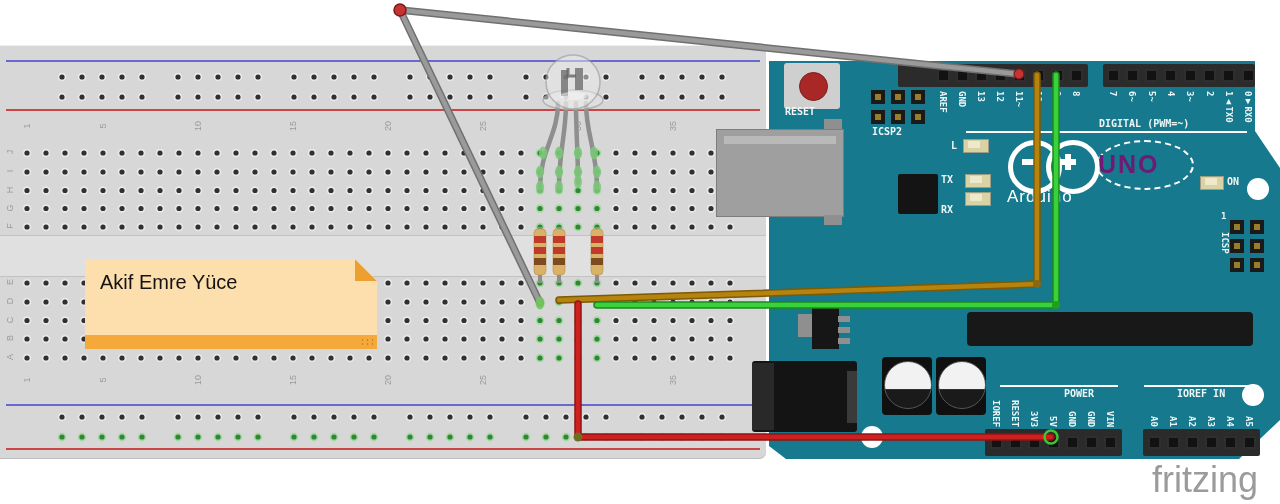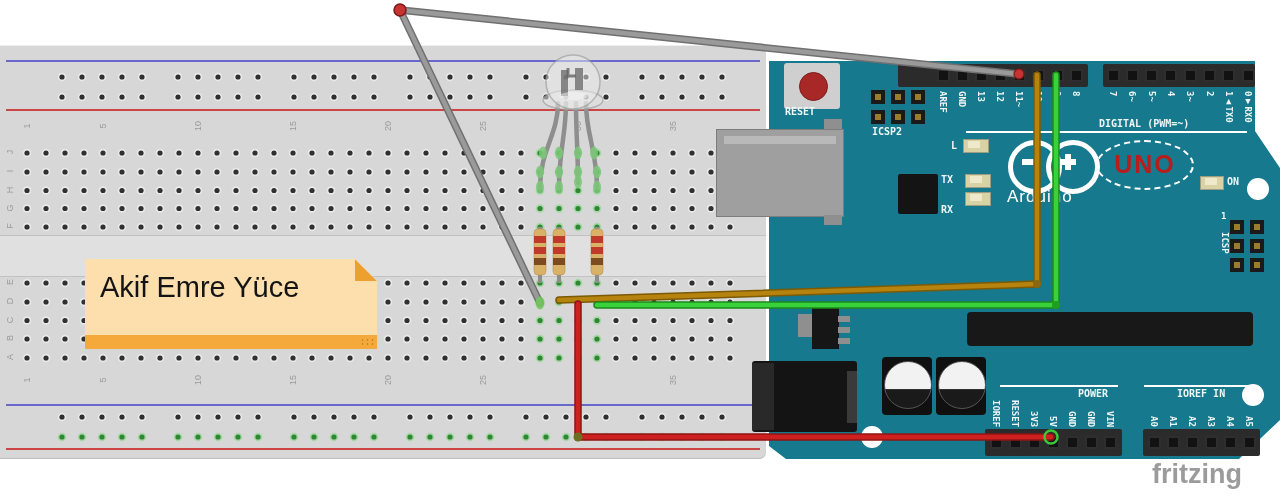--- a/index.html
+++ b/index.html
@@ -22,31 +22,31 @@
   .pinsq{position:absolute;width:13px;height:13px;background:#121212;box-shadow:inset 0 0 0 2px #2e2e2e;}
   .goldpin{position:absolute;width:14px;height:14px;background:#1a1a1a;}
   .goldpin::after{content:"";position:absolute;left:4px;top:4px;width:6px;height:6px;background:#9a7d2a;}
   .strip{position:absolute;background:#2b2b2b;border-radius:2px;}
   .ledrect{position:absolute;background:#d8d2a4;border:1px solid #9d9d84;}
   .ledrect::after{content:"";position:absolute;left:4px;top:1px;width:12px;height:7px;background:#efe9cb;}
   .mhole{position:absolute;width:22px;height:22px;border-radius:50%;background:#fff;}
   .logo-circle{position:absolute;width:44px;height:44px;border:5px solid #fff;border-radius:50%;}
   .whitebar{position:absolute;background:#fff;}
   #uno-oval{position:absolute;left:1096px;top:140px;width:94px;height:46px;border:2px dashed #fff;
-    border-radius:50%;color:#b91c1c;font-weight:bold;font-size:25px;letter-spacing:2px;
-    text-align:center;line-height:44px;}
+    border-radius:50%;color:#701a75;font-weight:bold;font-size:25px;letter-spacing:2px;
+    text-align:left;line-height:44px;}
   #note{left:85px;top:259px;width:292px;height:90px;background:#fcdfad;
     clip-path:polygon(0 0,270px 0,292px 22px,292px 90px,0 90px);}
   #note-bar{position:absolute;left:0;top:76px;width:292px;height:14px;background:#f6a93b;}
   #note-fold{position:absolute;left:270px;top:0;width:0;height:0;
     border-bottom:22px solid #eda02f;border-right:22px solid transparent;}
   #note-grip{position:absolute;left:275px;top:79px;width:14px;height:8px;
     background:radial-gradient(#c8861c 1px,transparent 1.2px);background-size:5px 4px;}
-  #note-text{position:absolute;left:15px;top:12px;font-size:29px;color:#141414;}
-  #watermark{left:1152px;top:459px;font-size:27px;font-weight:700;color:#9b9b9b;letter-spacing:0;}
+  #note-text{position:absolute;left:15px;top:12px;font-size:20px;color:#141414;}
+  #watermark{left:1152px;top:459px;font-size:36px;font-weight:400;color:#9b9b9b;letter-spacing:0;}
 </style>
 </head>
 <body>
 
 <div id="stage">
 
   <div id="breadboard" class="abs">
     <div class="railline" style="top:15px;background:#6868cf;"></div>
     <div class="railline" style="top:64px;background:#cc4444;"></div>
     <div id="channel"></div>
@@ -1154,21 +1154,21 @@
         <div class="goldpin" style="left:911px;top:90px;"></div>
         <div class="goldpin" style="left:911px;top:110px;"></div>
       </div>
     <div class="abs silk" style="left:872px;top:126px;">ICSP2</div>
 
     <div class="strip" style="left:898px;top:64px;width:190px;height:23px;"></div>
     <div class="strip" style="left:1103px;top:64px;width:152px;height:23px;"></div>
     <div id="digital-pins" class="abs"></div>
 
     <div class="whitebar" style="left:966px;top:131px;width:281px;height:2px;"></div>
-    <div class="abs silk" style="left:1099px;top:118px;">DIGITAL (PWM=~)</div>
+    <div class="abs silk" style="left:1059px;top:118px;padding-left:40px;">DIGITAL (PWM=~)</div>
 
     <div class="abs silk" style="left:951px;top:140px;">L</div>
     <div class="ledrect" style="left:963px;top:139px;width:24px;height:12px;"></div>
     <div class="abs silk" style="left:941px;top:174px;">TX</div>
     <div class="ledrect" style="left:965px;top:174px;width:24px;height:12px;"></div>
     <div class="abs silk" style="left:941px;top:204px;">RX</div>
     <div class="ledrect" style="left:965px;top:192px;width:24px;height:12px;"></div>
 
     <div class="abs" style="left:898px;top:174px;width:40px;height:40px;background:#141414;border-radius:2px;"></div>
 
@@ -1216,21 +1216,21 @@
 
     <div class="abs" style="left:882px;top:357px;width:50px;height:58px;background:#101010;border-radius:4px;"></div>
     <div class="abs" style="left:884px;top:361px;width:46px;height:46px;border-radius:50%;border:1px solid #555;
          background:linear-gradient(180deg,#f2f2f2 58%,#1a1a1a 60%);"></div>
     <div class="abs" style="left:936px;top:357px;width:50px;height:58px;background:#101010;border-radius:4px;"></div>
     <div class="abs" style="left:938px;top:361px;width:46px;height:46px;border-radius:50%;border:1px solid #555;
          background:linear-gradient(180deg,#f2f2f2 58%,#1a1a1a 60%);"></div>
 
     <div class="whitebar" style="left:1000px;top:385px;width:118px;height:2px;"></div>
     <div class="whitebar" style="left:1144px;top:385px;width:112px;height:2px;"></div>
-    <div class="abs silk" style="left:1064px;top:388px;margin-left:14px;">POWER</div>
+    <div class="abs silk" style="left:1064px;top:388px;">POWER</div>
     <div class="abs silk" style="left:1177px;top:388px;">IOREF IN</div>
     <div class="strip" style="left:985px;top:429px;width:137px;height:27px;"></div>
     <div class="strip" style="left:1143px;top:429px;width:117px;height:27px;"></div>
     <div id="power-pins" class="abs"></div>
     <div id="analog-pins" class="abs"></div>
   <div class="pinsq" style="left:936.5px;top:69px;"></div>
       <div class="vpin" style="left:936px;top:91px;">AREF</div>
       <div class="pinsq" style="left:955.5px;top:69px;"></div>
       <div class="vpin" style="left:955px;top:91px;">GND</div>
       <div class="pinsq" style="left:974.5px;top:69px;"></div>

